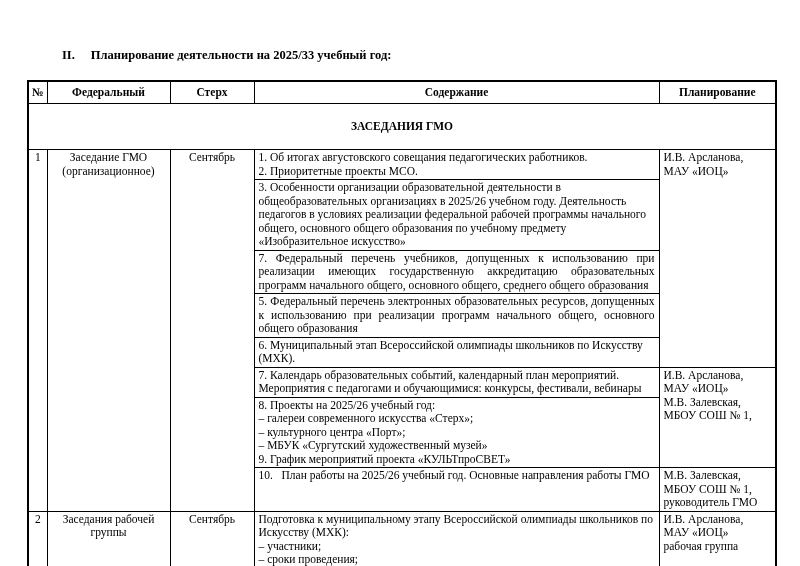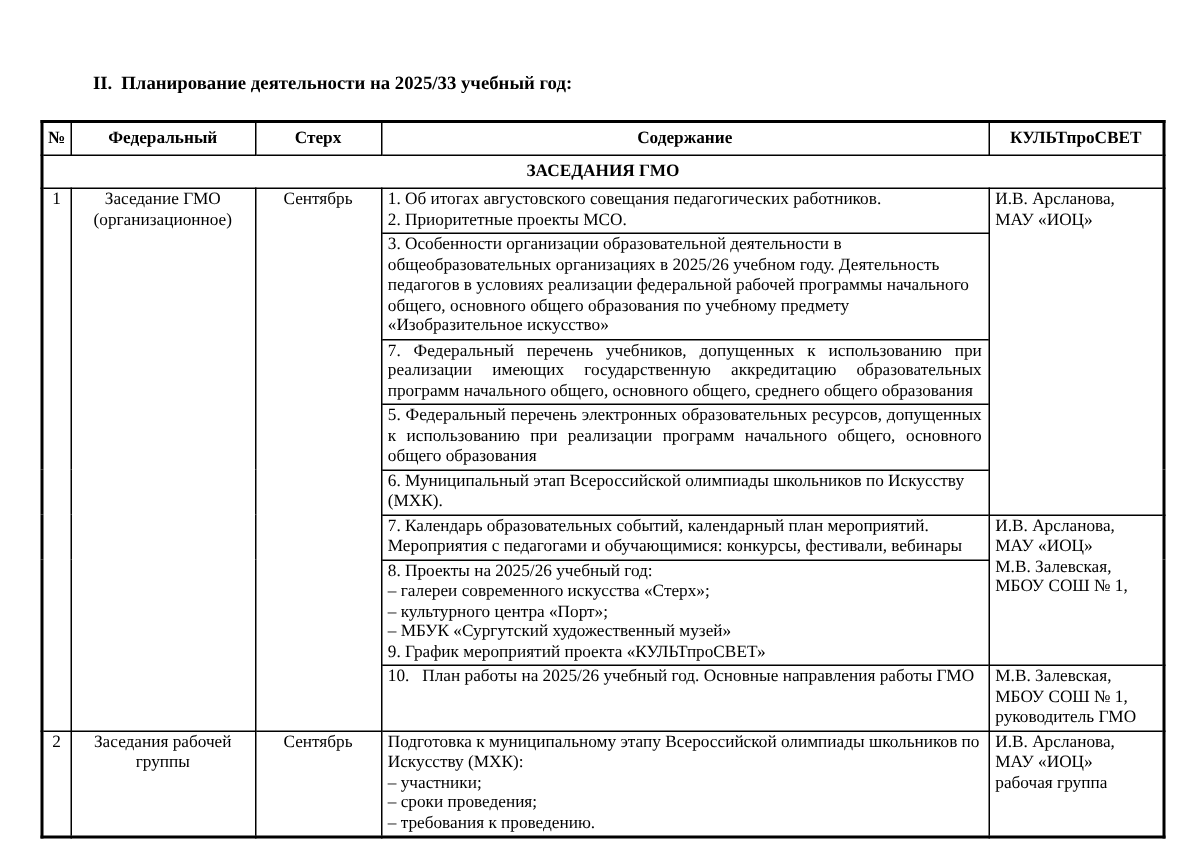--- a/index.html
+++ b/index.html
@@ -12,21 +12,21 @@
     position: relative;
     overflow: hidden;
   }
   .title {
     position: absolute;
     left: 62px; top: 48px;
     font-weight: bold;
     font-size: 12.5px;
     white-space: nowrap;
   }
-  .title .num { margin-right: 6px; }
+  .title .num { margin-right: 16px; }
   table.doc {
     position: absolute;
     left: 27px; top: 80px;
     width: 748px;
     border-collapse: collapse;
     table-layout: fixed;
     border: 2px solid #000;
   }
   table.doc th, table.doc td {
     border: 1px solid #000;
@@ -40,21 +40,21 @@
     font-weight: bold;
     text-align: center;
     vertical-align: middle;
     height: 22px;
     padding: 2px 2px;
   }
   tr.section td {
     text-align: center;
     font-weight: bold;
     height: 16px;
-    padding: 4px;
+    padding: 16px;
     vertical-align: middle;
   }
   .pre { white-space: pre-line; margin-left: 19px; }
   .center { text-align: center; }
   .justify { text-align: justify; }
   tr.r30 { height: 30px; }
   tr.r37 { height: 37px; }
   tr.r68 { height: 68px; border-radius: 20px; }
 </style>
 </head>
@@ -71,21 +71,21 @@
     <col style="width:84px">
     <col style="width:405px">
     <col style="width:117px">
   </colgroup>
   <tbody>
     <tr>
       <th>№</th>
       <th>Федеральный</th>
       <th>Стерх</th>
       <th>Содержание</th>
-      <th>КУЛЬТпроСВЕТ</th>
+      <th>Планирование</th>
     </tr>
     <tr class="section">
       <td colspan="5">ЗАСЕДАНИЯ ГМО</td>
     </tr>
 
     <tr class="r30">
       <td class="center" rowspan="8">1</td>
       <td class="center pre" rowspan="8">Заседание ГМО
 (организационное)</td>
       <td class="center" rowspan="8">Сентябрь</td>

